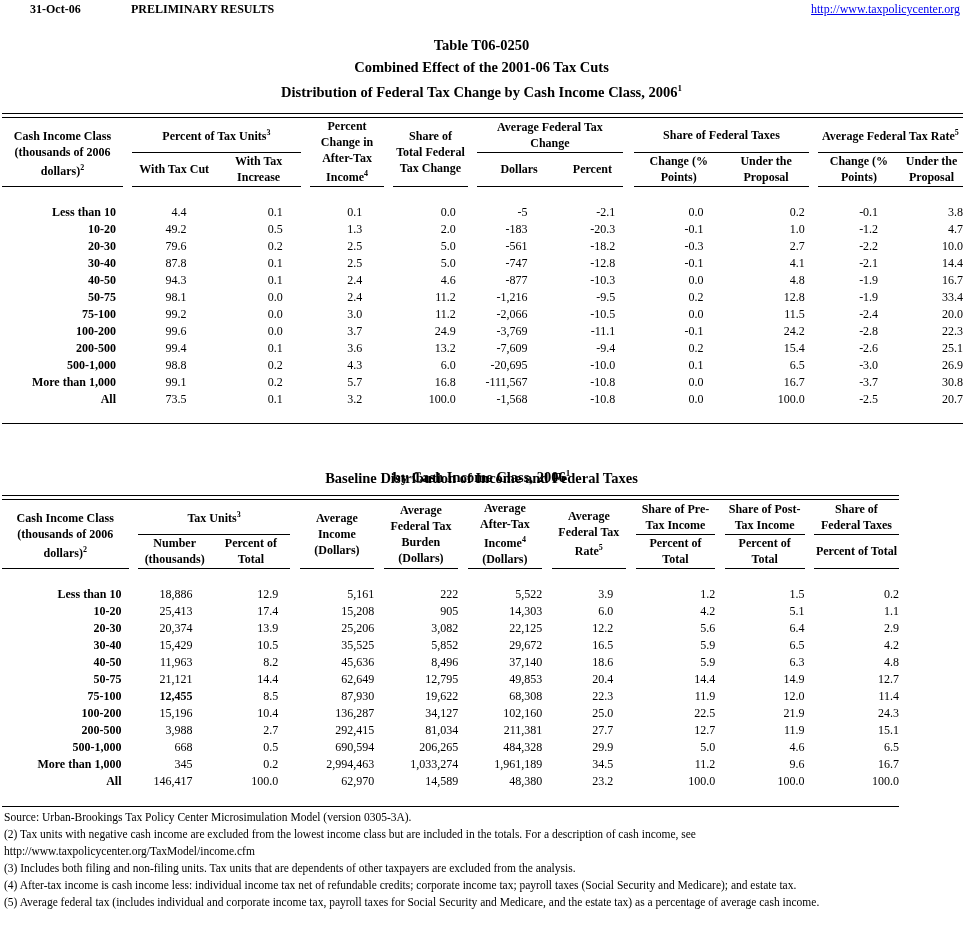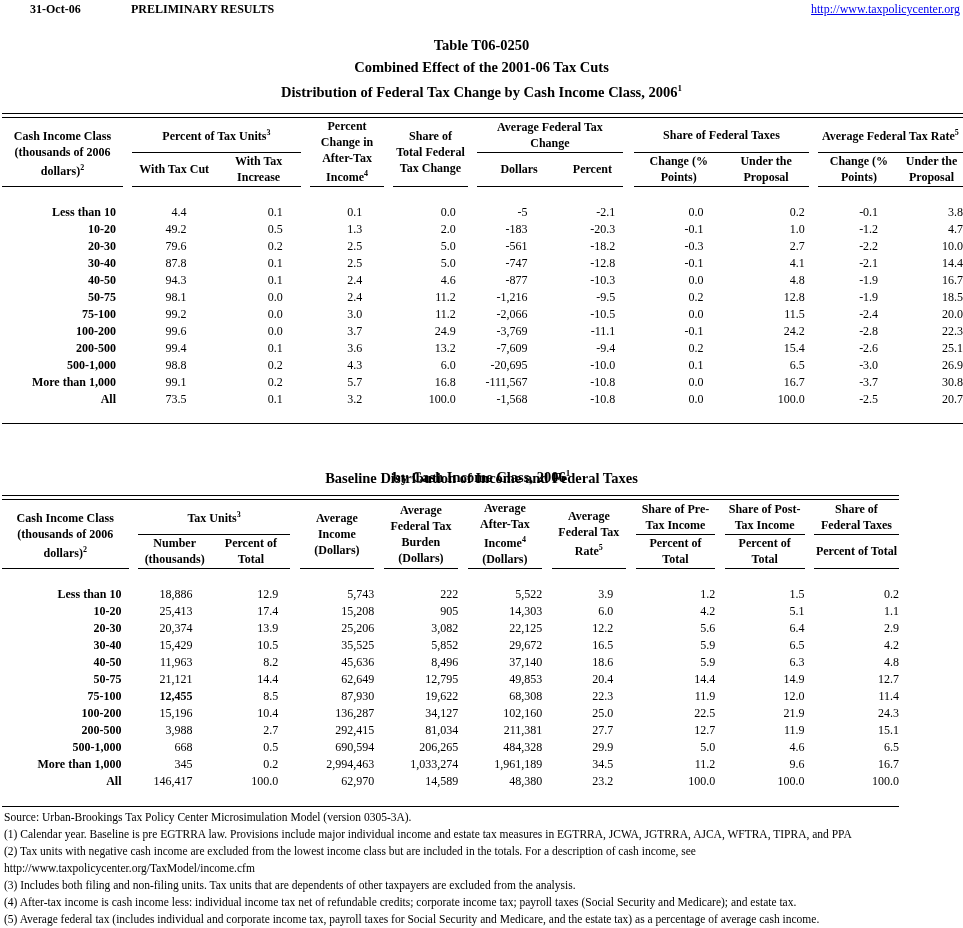--- a/index.html
+++ b/index.html
@@ -195,21 +195,21 @@
         <td></td>
         <td style="padding-right: 12px;">11.2</td>
         <td></td>
         <td style="padding-right: 34px;">-1,216</td>
         <td style="padding-right: 8px;">-9.5</td>
         <td></td>
         <td style="padding-right: 20px;">0.2</td>
         <td style="padding-right: 4px;">12.8</td>
         <td></td>
         <td style="padding-right: 22px;">-1.9</td>
-        <td style="padding-right: 0px;">18.5</td>
+        <td style="padding-right: 0px;">33.4</td>
       </tr>
       <tr>
         <td class="lbl">75-100</td>
         <td></td>
         <td style="padding-right: 30px;">99.2</td>
         <td style="padding-right: 18px;">0.0</td>
         <td></td>
         <td style="padding-right: 22px;">3.0</td>
         <td></td>
         <td style="padding-right: 12px;">11.2</td>
@@ -380,21 +380,21 @@
         <td colspan="18"></td>
       </tr>
   </thead>
   <tbody id="t2body">
       <tr>
         <td class="lbl">Less than 10</td>
         <td></td>
         <td style="padding-right: 19px;">18,886</td>
         <td style="padding-right: 12px;">12.9</td>
         <td></td>
-        <td style="padding-right: 0px;">5,743</td>
+        <td style="padding-right: 0px;">5,161</td>
         <td></td>
         <td style="padding-right: 0px;">222</td>
         <td></td>
         <td style="padding-right: 0px;">5,522</td>
         <td></td>
         <td style="padding-right: 13px;">3.9</td>
         <td></td>
         <td style="padding-right: 0px;">1.2</td>
         <td></td>
         <td style="padding-right: 0px;">1.5</td>
@@ -621,19 +621,18 @@
         <td></td>
         <td style="padding-right: 0px;">100.0</td>
       </tr>
     </tbody>
 </table>
 
 <div class="rule" style="left:2px; top:806px; width:897px;"></div>
 
 <div class="notes">
   <div>Source: Urban-Brookings Tax Policy Center Microsimulation Model (version 0305-3A).</div>
-  <div>(1) Calendar year. Baseline is pre EGTRRA law. Provisions include major individual income and estate tax measures in EGTRRA, JCWA, JGTRRA, AJCA, WFTRA, TIPRA, and PPA</div>
   <div>(2) Tax units with negative cash income are excluded from the lowest income class but are included in the totals. For a description of cash income, see</div>
   <div>http://www.taxpolicycenter.org/TaxModel/income.cfm</div>
   <div>(3) Includes both filing and non-filing units.  Tax units that are dependents of other taxpayers are excluded from the analysis.</div>
   <div>(4) After-tax income is cash income less: individual income tax net of refundable credits; corporate income tax; payroll taxes (Social Security and Medicare); and estate tax.</div>
   <div>(5) Average federal tax (includes individual and corporate income tax, payroll taxes for Social Security and Medicare, and the estate tax) as a percentage of average cash income.</div>
 </div>
 
 </body></html>

